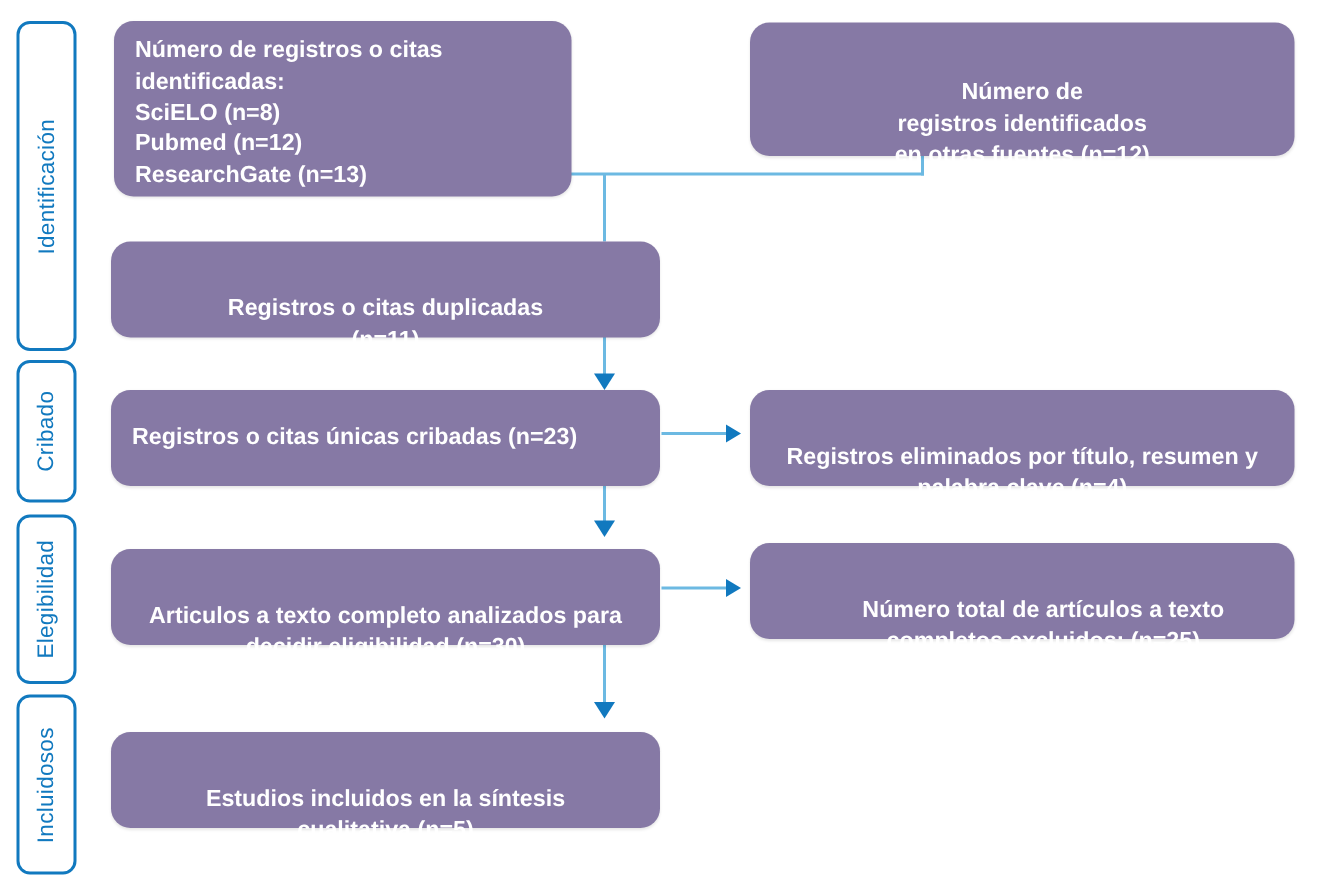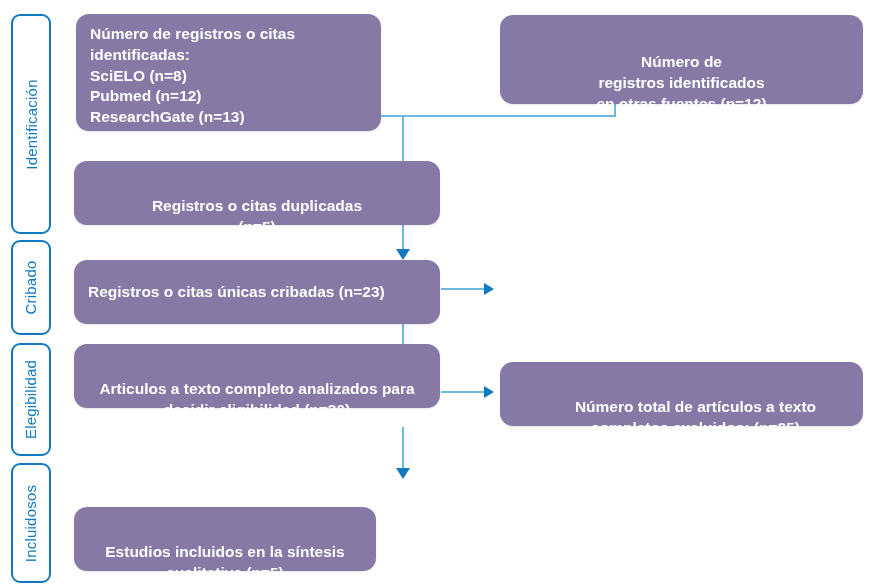--- a/index.html
+++ b/index.html
@@ -120,36 +120,40 @@
   </div>
 
   <div class="box center" style="left:500px; top:15px; width:363px; height:89px;">
     <div class="txt">Número de
 registros identificados
 en otras fuentes (n=12)</div>
   </div>
 
   <div class="box center" style="left:74px; top:161px; width:366px; height:64px;">
     <div class="txt">Registros o citas duplicadas
-(n=5)</div>
+(n=11)</div>
   </div>
 
   <div class="box midleft" style="left:74px; top:260px; width:366px; height:64px;">
     <div class="txt">Registros o citas únicas cribadas (n=23)</div>
   </div>
 
+  <div class="box center" style="left:500px; top:260px; width:363px; height:64px;">
+    <div class="txt">Registros eliminados por título, resumen y
+palabra clave (n=4)</div>
+  </div>
 
-  <div class="box center" style="left:74px; top:344px; width:366px; height:64px;">
+  <div class="box center" style="left:74px; top:366px; width:366px; height:64px;">
     <div class="txt">Articulos a texto completo analizados para
 decidir eligibilidad (n=30)</div>
   </div>
 
   <div class="box center" style="left:500px; top:362px; width:363px; height:64px;padding-left:42px;">
     <div class="txt">Número total de artículos a texto
 completos excluidos: (n=25)</div>
   </div>
 
-  <div class="box center" style="left:74px; top:507px; width:302px; height:64px;">
+  <div class="box center" style="left:74px; top:488px; width:366px; height:64px;">
     <div class="txt">Estudios incluidos en la síntesis
 cualitativa (n=5)</div>
   </div>
 
 </div>
 
 </body></html>

